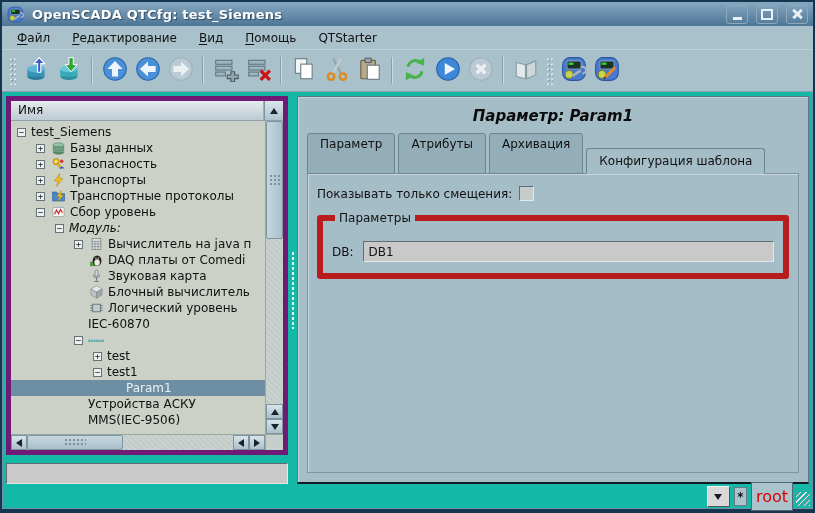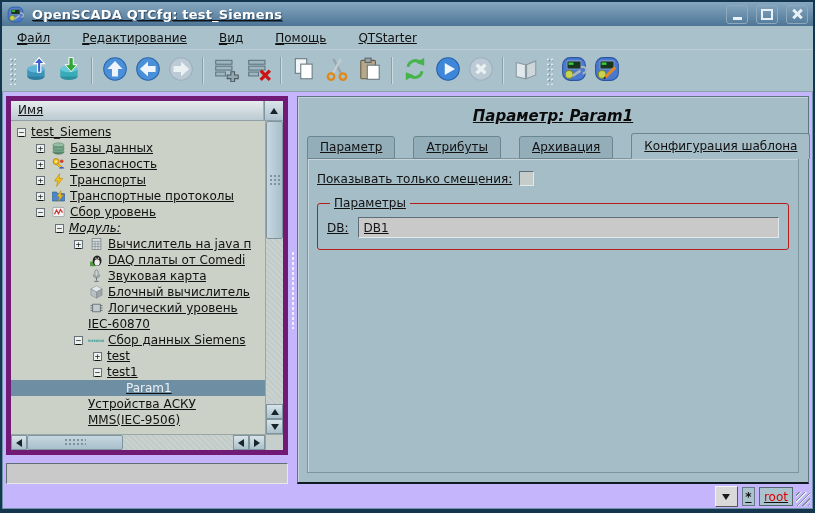--- a/index.html
+++ b/index.html
@@ -3,42 +3,42 @@
 <meta charset="utf-8">
 <style>
   html,body{margin:0;padding:0;}
   body{
     width:815px;height:513px;overflow:hidden;position:relative;
     font-family:"DejaVu Sans","Liberation Sans",sans-serif;font-size:12px;color:#111;
     background:#4a5a64;
   }
   .window{
     position:absolute;inset:0;box-sizing:border-box;
-    background:#c4b5fd;
+    background:#14b8a6;
     border:2px solid #14364f;border-bottom-width:4px;
     box-shadow:inset 0 0 0 1px #6f92a8;
-    display:flex;flex-direction:column;text-decoration:underline;
+    display:flex;flex-direction:column;
   }
   
   .titlebar{height:24px;flex:none;background:linear-gradient(#86a8c0,#4e7596);
     display:flex;align-items:center;padding:0 5px;gap:6px;}
   .app-icon{width:17px;height:17px;flex:none;}
   .title-text{flex:1;color:#fff;font-weight:bold;font-size:13px;letter-spacing:.2px;
     text-shadow:1px 1px 1px #2c4a63;padding-left:2px;white-space:nowrap;overflow:hidden;}
   .tb-btn{width:20px;height:17px;flex:none;border:1px solid #8fa9bc;border-radius:3px;
     background:linear-gradient(#7fa1ba,#577e9e);display:flex;align-items:center;justify-content:center;margin-left:2px;}
   .glyph-min{width:9px;height:3px;background:#eaf1f6;margin-top:8px;}
   .glyph-max{width:8px;height:7px;border:2px solid #eaf1f6;}
   .glyph-close{position:relative;width:10px;height:10px;}
   .glyph-close:before,.glyph-close:after{content:"";position:absolute;left:4px;top:-1px;width:3px;height:12px;background:#eaf1f6;}
   .glyph-close:before{transform:rotate(45deg);}
   .glyph-close:after{transform:rotate(-45deg);}
   
   .menubar{height:23px;flex:none;background:#a9c1cb;display:flex;align-items:center;
-    padding-left:6px;gap:14px;border-bottom:1px solid #bdd0d8;}
+    padding-left:6px;gap:4px;border-bottom:1px solid #bdd0d8;}
   .menu-item{padding:3px 9px;white-space:nowrap;}
   .menu-item u{text-underline-offset:2px;}
   
   .toolbar{height:41px;flex:none;background:#a9c1cb;display:flex;align-items:center;
     padding:0 3px;border-bottom:1px solid #8ba2ad;}
   .tool-btn{width:33px;height:33px;flex:none;display:flex;align-items:center;justify-content:center;
     border-radius:3px;}
   .tool-btn svg{width:26px;height:26px;}
   .tool-btn.disabled{opacity:.95;}
   .tool-sep{width:1px;height:27px;flex:none;background:#87a0ab;border-right:1px solid #cddae0;margin:0 5px;}
@@ -99,45 +99,45 @@
     background-size:4px 5px;}
   
   .right-panel{flex:1;min-width:0;background:#a5bdc7;
     border:1px solid #5d7684;border-bottom:2px solid #0f1c25;
     box-shadow:inset 1px 1px 0 #c5d4db;
     display:flex;flex-direction:column;}
   .panel-title{text-align:center;font-size:15px;font-weight:bold;font-style:italic;
     padding:10px 0 8px;color:#0b0b0b;}
   .tabbar{display:flex;align-items:flex-end;padding-left:9px;margin-bottom:-1px;position:relative;z-index:2;}
   .tab{background:#93adb9;border:1px solid #6b8591;border-radius:3px 3px 0 0;
-    padding:3px 12px 4px;margin-right:18px;white-space:nowrap;}
+    padding:3px 12px 22px;margin-right:3px;white-space:nowrap;}
   .tab.active{background:#a5bdc7;border-bottom-color:#a5bdc7;padding-top:5px;padding-bottom:5px;}
   .tab-frame{flex:1;margin:0 9px 9px;border:1px solid #7e959f;
     box-shadow:inset 1px 1px 0 #c8d6dc;padding:12px 9px;position:relative;z-index:1;}
   .check-row{display:flex;align-items:center;gap:7px;}
   .checkbox{width:13px;height:13px;flex:none;background:#c6ccc9;
     border:1px solid;border-color:#5f6e76 #e3e9eb #e3e9eb #5f6e76;}
-  fieldset.group{margin:10px 0 0;border:1px solid #b91c1c;border-radius:3px;padding:5px 9px 11px;}
+  fieldset.group{margin:10px 0 0;border:6px solid #b91c1c;border-radius:3px;padding:5px 9px 11px;}
   fieldset.group legend{padding:0 4px;margin-left:3px;}
-  .db-row{display:flex;align-items:center;gap:9px;margin-top:2px;}
+  .db-row{display:flex;align-items:center;gap:9px;margin-top:11px;}
   .db-input{flex:1;height:19px;box-sizing:content-box;background:#c9c9c9;color:#151515;
     border:1px solid;border-color:#5f6e76 #e3e9eb #e3e9eb #5f6e76;
     font-family:"DejaVu Sans","Liberation Sans",sans-serif;font-size:12px;padding:0 5px;outline:none;}
   
   .statusbar{height:25px;flex:none;display:flex;align-items:center;justify-content:flex-end;
     gap:4px;padding-right:20px;position:relative;}
   .sb-dropdown{width:21px;height:19px;background:#d9d9d9;
     border:1px solid;border-color:#f4f4f4 #565656 #565656 #f4f4f4;
     display:flex;align-items:center;justify-content:center;}
   .sb-dropdown .arr-down{border-top-color:#1a1a1a;}
   .sb-star{min-width:13px;height:19px;box-sizing:border-box;border:1px solid #687b85;
     background:#abc3cd;display:flex;align-items:center;justify-content:center;
     font-weight:bold;padding:0 2px;}
-  .sb-user{height:19px;box-sizing:border-box;border:1px solid #55676f;background:#abc3cd;
-    display:flex;align-items:center;padding:0 4px;font-size:12px;color:#dd0000;}
+  .sb-user{height:29px;box-sizing:border-box;border:1px solid #55676f;background:#abc3cd;
+    display:flex;align-items:center;padding:0 4px;font-size:16px;color:#dd0000;}
   .grip{position:absolute;right:3px;bottom:3px;width:14px;height:14px;
     background:repeating-linear-gradient(135deg,transparent 0 2px,#7a909b 2px 3px,#e2ebf0 3px 4px);}
 </style>
 </head>
 <body>
 
 <div class="window">
 
   <div class="titlebar">
     <span class="app-icon" id="appIcon"><svg viewBox="0 0 24 24">
@@ -462,21 +462,20 @@
               <div class="tree-row">
                 <span style="width: 57px; flex: 0 0 auto;"></span>
                 <span class="exp-slot">
                   <span class="expander">−</span>
                 </span>
                 <span class="tree-icon">
                   <svg viewBox="0 0 26 14" preserveAspectRatio="xMinYMid meet">
                     <text x="0" y="9.4" font-size="5" font-weight="bold" fill="#2e9a9a">SIEMENS</text>
                   </svg>
                 </span>
-                <span class="tree-label">Сбор данных Siemens</span>
               </div>
               <div class="tree-row">
                 <span style="width: 76px; flex: 0 0 auto;"></span>
                 <span class="exp-slot">
                   <span class="expander">+</span>
                 </span>
                 <span class="tree-label">test</span>
               </div>
               <div class="tree-row">
                 <span style="width: 76px; flex: 0 0 auto;"></span>

